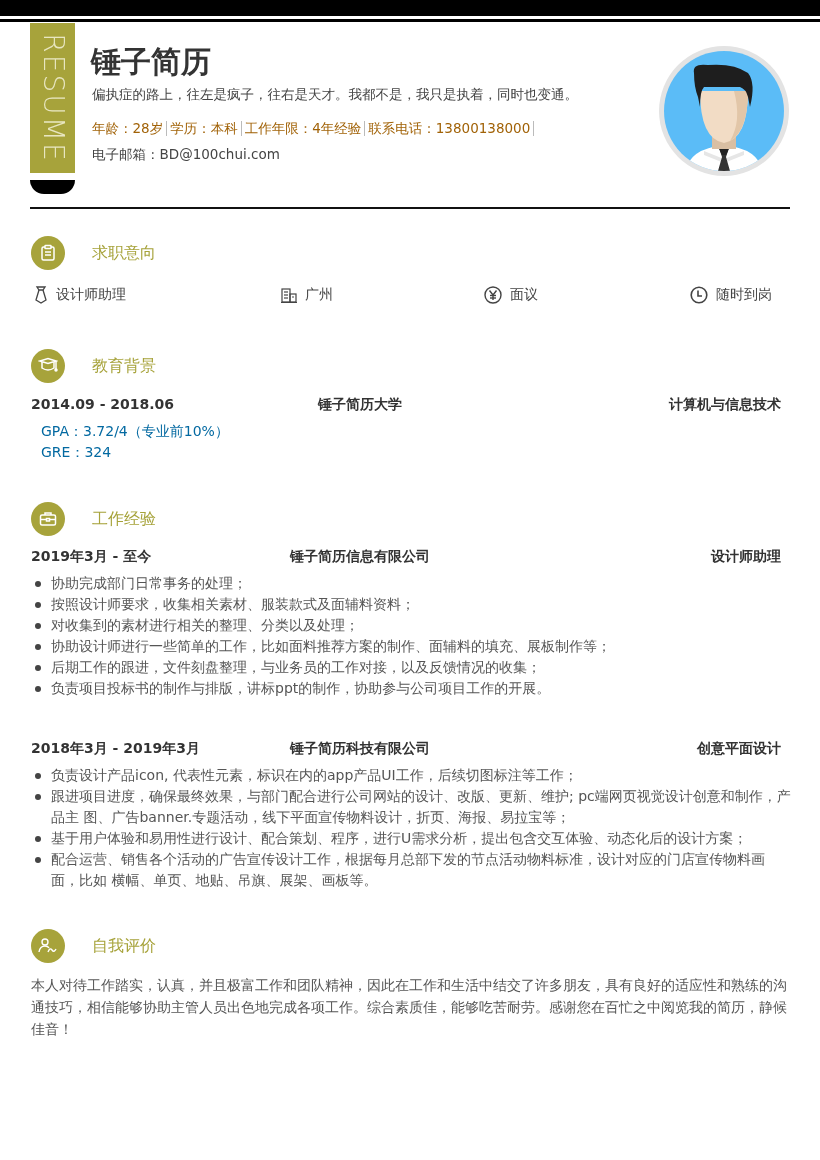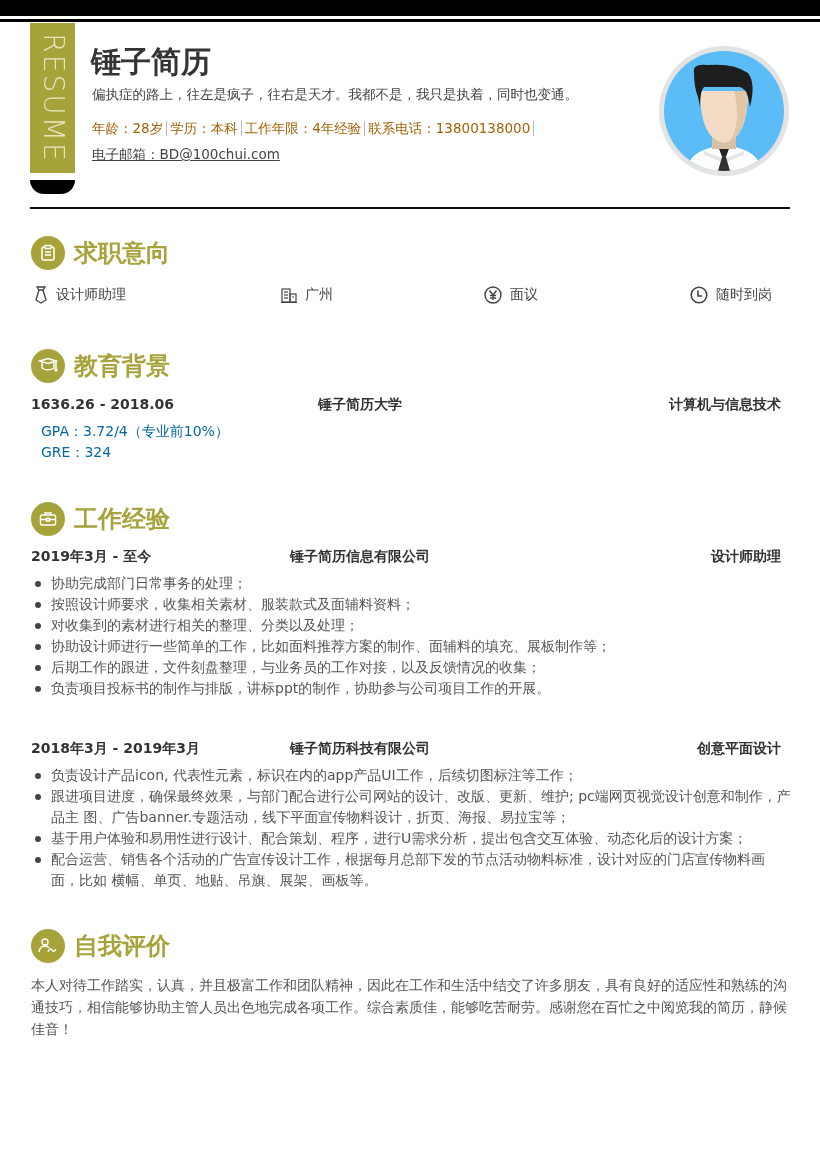--- a/index.html
+++ b/index.html
@@ -7,28 +7,28 @@
   body { position: relative; font-family: "DejaVu Sans", "Liberation Sans", sans-serif; color: #444; font-size: 14px; }
   .topbar { position: absolute; left: 0; top: 0; width: 820px; height: 16px; background: #000; }
   .topline { position: absolute; left: 0; top: 19px; width: 820px; height: 3px; background: #000; }
   .resume-tag { position: absolute; left: 30px; top: 23px; width: 45px; height: 150px; background: #a7a33b; overflow: hidden; }
   .resume-tag span { position: absolute; left: 50%; top: 50%; transform: translate(-50%,-50%) rotate(90deg); color: #e8e6c0; font-size: 28px; letter-spacing: 2px; font-family: "DejaVu Sans", sans-serif; white-space: nowrap; font-weight: 300; }
   .resume-cap { position: absolute; left: 30px; top: 180px; width: 45px; height: 14px; background: #000; border-radius: 0 0 14px 14px; }
   .name { position: absolute; left: 91px; top: 42px; font-size: 30px; color: #333; font-weight: bold; }
   .motto { position: absolute; left: 92px; top: 86px; font-size: 13.5px; color: #444; }
   .info { position: absolute; left: 92px; top: 120px; font-size: 13.5px; color: #a16207; display: flex; }
   .info .sep { display: inline-block; width: 1px; height: 15px; background: #bbb; margin: 1px 3px 0 3px; }
-  .email { position: absolute; left: 92px; top: 146px; font-size: 13.5px; color: #444; text-decoration: underline; }
+  .email { position: absolute; left: 92px; top: 146px; font-size: 13.5px; color: #444; }
   .avatar { position: absolute; left: 659px; top: 46px; width: 130px; height: 130px; border-radius: 50%; background: #e3e3e3; padding: 5px; }
   .avatar .inner { width: 120px; height: 120px; border-radius: 50%; background: #5bbcf7; overflow: hidden; position: relative; }
   .divider { position: absolute; left: 30px; top: 207px; width: 760px; height: 2px; background: #111; }
 
   .sec-head { position: absolute; left: 31px; display: flex; align-items: center; }
   .sec-icon { width: 34px; height: 34px; border-radius: 50%; background: #a7a33b; display: flex; align-items: center; justify-content: center; }
-  .sec-title { margin-left: 9px; font-size: 24px; font-weight: bold; color: #a7a33b; }
+  .sec-title { margin-left: 27px; font-size: 16px; font-weight: normal; color: #a7a33b; }
 
   .intent { position: absolute; top: 286px; font-size: 14px; color: #444; display: flex; align-items: center; }
   .intent svg { margin-right: 8px; }
 
   .row { position: absolute; left: 31px; width: 750px; font-size: 14px; font-weight: bold; color: #333; }
   .row span { position: absolute; top: 0; white-space: nowrap; }
   .plain { position: absolute; left: 31px; font-size: 14px; color: #0369a1; line-height: 21px; margin-left: 10px; }
   ul.bullets { position: absolute; left: 31px; width: 760px; list-style: none; font-size: 14px; color: #555; line-height: 21px; }
   ul.bullets li { position: relative; padding-left: 20px; }
   ul.bullets li::before { content: ""; position: absolute; left: 4px; top: 8px; width: 6px; height: 6px; border-radius: 50%; background: #444; }
@@ -129,21 +129,21 @@
     <svg width="20" height="18" viewBox="0 0 20 18" fill="none" stroke="#fff" stroke-width="1.5">
         <path d="M2 4 L10 1.5 L18 4 L10 6.5 Z"></path>
         <path d="M4 5 L4 11 Q10 15 16 11 L16 5"></path>
         <line x1="18" y1="4" x2="18" y2="12"></line>
         <circle cx="18" cy="13" r="1" fill="#fff"></circle>
       </svg>
   </div>
   <div class="sec-title">教育背景</div>
 </div>
 <div class="row" style="top:396px">
-  <span style="left:0">1636.26 - 2018.06</span>
+  <span style="left:0">2014.09 - 2018.06</span>
   <span style="left:287px">锤子简历大学</span>
   <span style="right:0">计算机与信息技术</span>
 </div>
 <div class="plain" style="top:421px">
   <div>GPA：3.72/4（专业前10%）</div>
   <div>GRE：324</div>
 </div>
 
 <div class="sec-head" style="top:502px">
   <div class="sec-icon">

